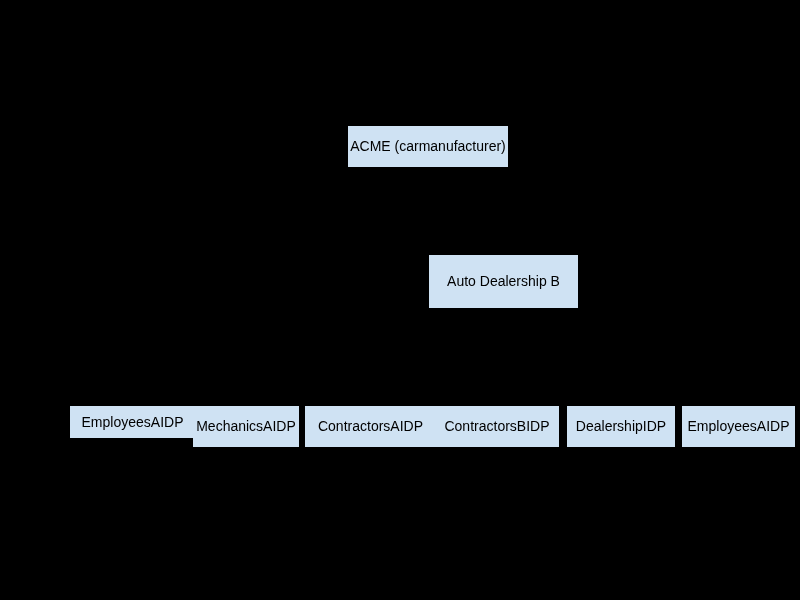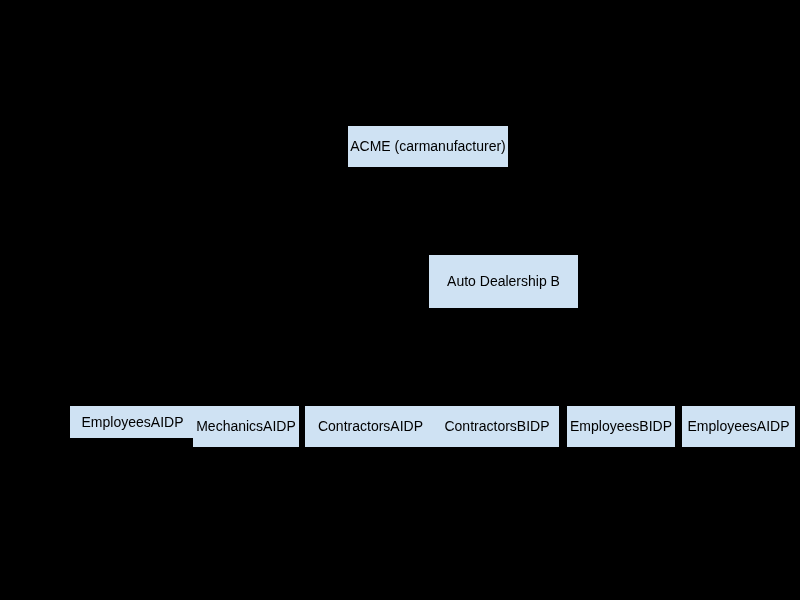--- a/index.html
+++ b/index.html
@@ -75,21 +75,21 @@
     <span>ContractorsA</span>
     <span>IDP</span>
   </div>
 
   <div class="node n-idp-3">
     <span>ContractorsB</span>
     <span>IDP</span>
   </div>
 
   <div class="node n-idp-4">
-    <span>EmployeesB</span>
+    <span>Dealership</span>
     <span>IDP</span>
   </div>
 
   <div class="node n-idp-5">
     <span>EmployeesA</span>
     <span>IDP</span>
   </div>
 
 </div>
 

